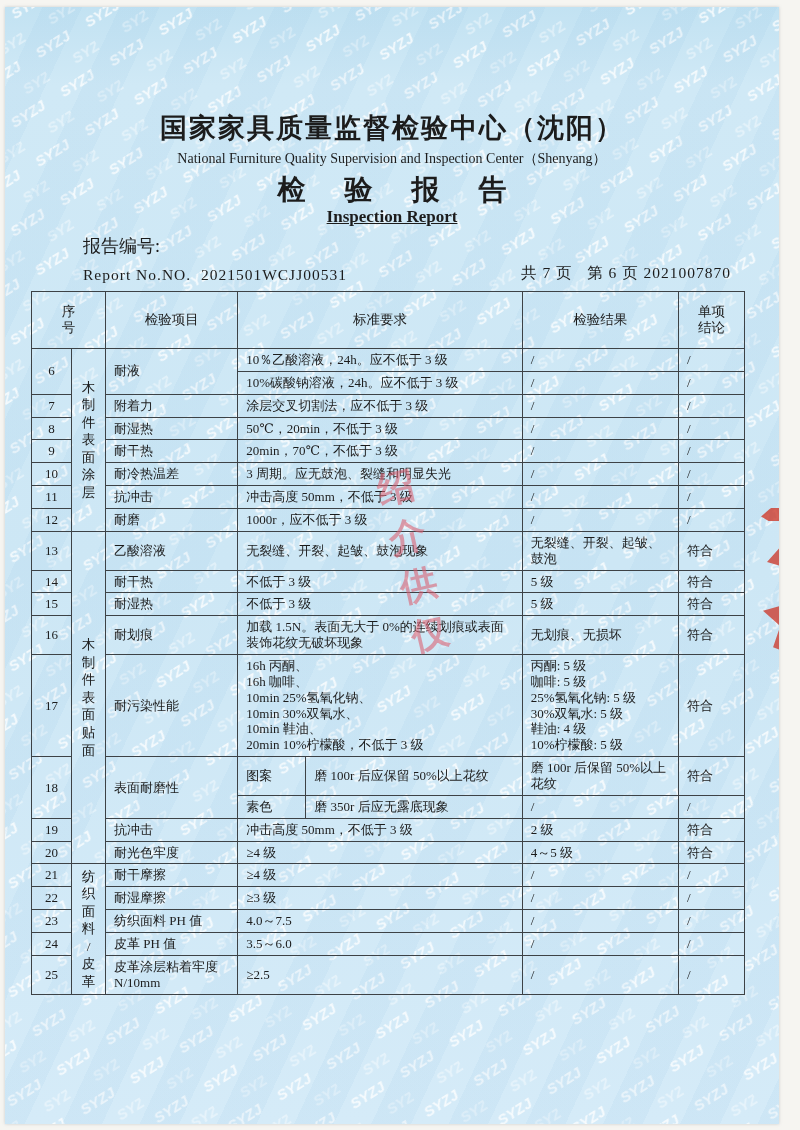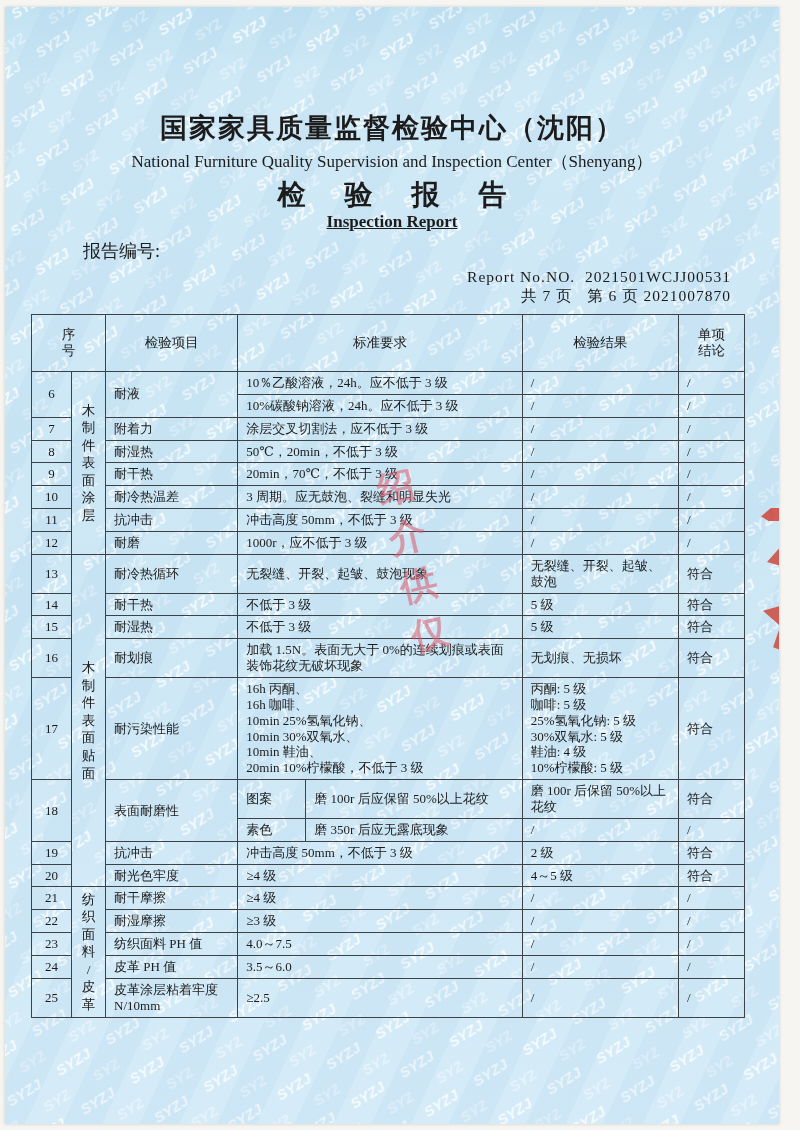--- a/index.html
+++ b/index.html
@@ -21,27 +21,27 @@
     content:"";position:absolute;inset:0;pointer-events:none;
     background:repeating-linear-gradient(115deg,rgba(255,255,255,0) 0 34px,rgba(140,190,225,.10) 34px 70px);
   }
   svg.wm{position:absolute;inset:0;width:100%;height:100%;}
   .wmt{font-family:"Liberation Sans","DejaVu Sans",sans-serif;font-weight:bold;font-style:italic;font-size:15px;}
   .wmt.a{fill:rgba(255,255,255,.78);}
   .wmt.b{fill:rgba(255,255,255,.42);}
   .content{position:relative;z-index:2;}
 
   .org-cn{margin-top:103px;text-align:center;font-size:27px;font-weight:bold;letter-spacing:2px;}
-  .org-en{margin-top:4px;text-align:center;font-size:17px;}
+  .org-en{margin-top:4px;text-align:center;font-size:14px;}
   .title-cn{margin-top:3px;text-align:center;font-size:28px;font-weight:bold;letter-spacing:16px;text-indent:16px;}
   .title-en{margin-top:-2px;text-align:center;font-size:17px;font-weight:bold;text-decoration:underline;}
 
   .repblock{margin:7px 48px 0 78px;}
   .rep-label{font-size:18px;}
-  .rep-line{display:flex;justify-content:space-between;align-items:flex-end;margin-top:5px;font-size:15.5px;flex-direction:column;}
+  .rep-line{display:flex;justify-content:space-between;align-items:flex-end;margin-top:5px;font-size:15.5px;}
   .rep-no{white-space:pre;letter-spacing:1px;}
   .page-info{white-space:pre;letter-spacing:1px;}
 
   table.report{
     margin:7px 0 0 26px;
     border-collapse:collapse;
     table-layout:fixed;
     width:714px;
     font-size:13px;
     line-height:1.22;
@@ -192,21 +192,21 @@
           </tr>
           <tr>
             <td class="c-no">13</td>
             <td rowspan="9" class="c-group">木
 制
 件
 表
 面
 贴
 面</td>
-            <td class="c-item">耐冷热循环</td>
+            <td class="c-item">乙酸溶液</td>
             <td colspan="2" class="c-std">无裂缝、开裂、起皱、鼓泡现象</td>
             <td class="c-res">无裂缝、开裂、起皱、鼓泡</td>
             <td class="c-con">符合</td>
           </tr>
           <tr>
             <td class="c-no">14</td>
             <td class="c-item">耐干热</td>
             <td colspan="2" class="c-std">不低于 3 级</td>
             <td class="c-res">5 级</td>
             <td class="c-con">符合</td>

